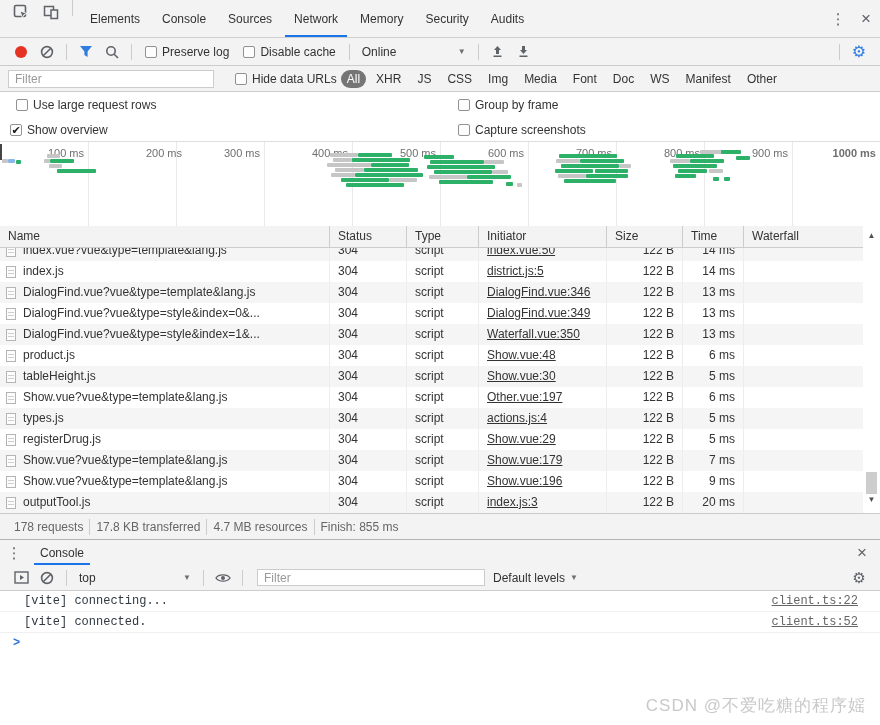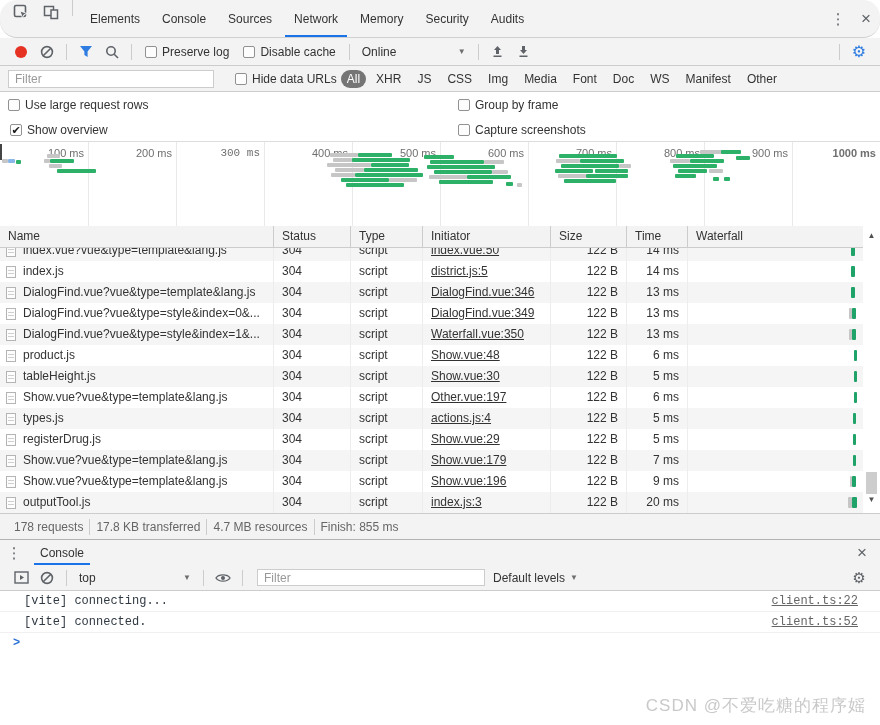--- a/index.html
+++ b/index.html
@@ -7,21 +7,21 @@
   body {
     width:880px; height:725px; position:relative; overflow:hidden;
     background:#fff; color:#333;
     font-family:"Liberation Sans", sans-serif; font-size:12px;
     -webkit-font-smoothing:antialiased;
   }
   .spacer { flex:1; }
   .vdiv { width:1px; height:16px; background:#ccc; margin:0 6px; flex:none; }
 
   
-  .tabbar { height:38px; background:#f3f3f3; border-bottom:1px solid #d0d0d0; display:flex; align-items:stretch; padding-left:6px;border-radius:17px; }
+  .tabbar { height:38px; background:#f3f3f3; border-bottom:1px solid #d0d0d0; display:flex; align-items:stretch; padding-left:6px; }
   .tabbar .iconbtn { width:30px; display:flex; align-items:center; justify-content:center; }
   .tab { padding:0 11px; display:flex; align-items:center; color:#333; position:relative; cursor:default; }
   .tab.active::after { content:""; position:absolute; left:2px; right:2px; bottom:0; height:2px; background:#1a73e8; }
   .glyphbtn { width:28px; display:flex; align-items:center; justify-content:center; color:#5f6368; font-size:15px; }
 
   
   .net-toolbar { height:28px; background:#f3f3f3; border-bottom:1px solid #ccc; display:flex; align-items:center; padding:0 8px; }
   .iconbtn { display:flex; align-items:center; justify-content:center; width:26px; height:24px; flex:none; }
   .rec-dot { width:12px; height:12px; border-radius:50%; }
   .chk { display:flex; align-items:center; margin:0 7px; white-space:nowrap; }
@@ -44,21 +44,21 @@
   .overview { position:relative; height:84px; background:#fff; overflow:hidden; }
   .ov-grid { position:absolute; top:0; bottom:0; width:1px; background:#e9e9e9; }
   .ov-label { position:absolute; top:5px; width:86px; text-align:right; font-size:11px; color:#6f6f6f; }
   .ov-bar { position:absolute; height:4px; border-radius:1px; }
   .ov-cursor { position:absolute; left:0; top:2px; width:2px; height:16px; background:#454545; }
 
   
   .nt { position:relative; }
   .nt-header { display:flex; height:22px; background:#f3f3f3; border-bottom:1px solid #ccc; }
   .hcell { line-height:21px; padding-left:8px; border-right:1px solid #ccc; color:#333; white-space:nowrap; overflow:hidden; }
-  .c0{width:274px;flex:none;} .c1{width:77px;flex:none;} .c2{width:72px;flex:none;}
+  .c0{width:330px;flex:none;} .c1{width:77px;flex:none;} .c2{width:72px;flex:none;}
   .c3{width:128px;flex:none;} .c4{width:76px;flex:none;} .c5{width:61px;flex:none;}
   .c6{flex:1;border-right:none;}
   .nt-row { display:flex; height:21px; background:#fff; }
   .nt-row.alt { background:#f5f5f5; }
   .nt-row.clipped { height:13px; overflow:hidden; }
   .nt-row.clipped .cellwrap { margin-top:-8px; }
   .cellwrap { display:flex; width:100%; height:21px; }
   .cell { line-height:21px; padding-left:8px; border-right:1px solid #ededed; white-space:nowrap; overflow:hidden; color:#333; }
   .cell.num { text-align:right; padding-right:8px; padding-left:0; }
   .cell.name { display:flex; align-items:center; padding-left:6px; }
@@ -193,21 +193,21 @@
       <span class="ftype">Media</span>
       <span class="ftype">Font</span>
       <span class="ftype">Doc</span>
       <span class="ftype">WS</span>
       <span class="ftype">Manifest</span>
       <span class="ftype">Other</span>
     </div>
 </div>
 
 <div class="options">
-  <label class="chk" style="margin-left:4px">
+  <label class="chk" style="margin-left:12px">
     <span class="box"></span>
     <span>Use large request rows</span>
   </label>
   <label class="chk">
     <span class="box"></span>
     <span>Group by frame</span>
   </label>
   <label class="chk" style="margin-left:6px">
     <span class="box">✔</span>
     <span>Show overview</span>
@@ -216,23 +216,23 @@
     <span class="box"></span>
     <span>Capture screenshots</span>
   </label>
 </div>
 
 <div class="overview" id="overview">
   <div class="ov-cursor"></div>
 <div class="ov-grid" style="left: 88px;"></div>
     <div class="ov-label" style="left: -2px;">100 ms</div>
     <div class="ov-grid" style="left: 176px;"></div>
-    <div class="ov-label" style="left: 86px;">200 ms</div>
+    <div class="ov-label" style="left: 96px;">200 ms</div>
     <div class="ov-grid" style="left: 264px;"></div>
-    <div class="ov-label" style="left: 174px; font-family: Liberation Mono, monospace;">300 ms</div>
+    <div class="ov-label" style="left: 174px;">300 ms</div>
     <div class="ov-grid" style="left: 352px;"></div>
     <div class="ov-label" style="left: 262px;">400 ms</div>
     <div class="ov-grid" style="left: 440px;"></div>
     <div class="ov-label" style="left: 350px;">500 ms</div>
     <div class="ov-grid" style="left: 528px;"></div>
     <div class="ov-label" style="left: 438px;">600 ms</div>
     <div class="ov-grid" style="left: 616px;"></div>
     <div class="ov-label" style="left: 526px;">700 ms</div>
     <div class="ov-grid" style="left: 704px;"></div>
     <div class="ov-label" style="left: 614px;">800 ms</div>

